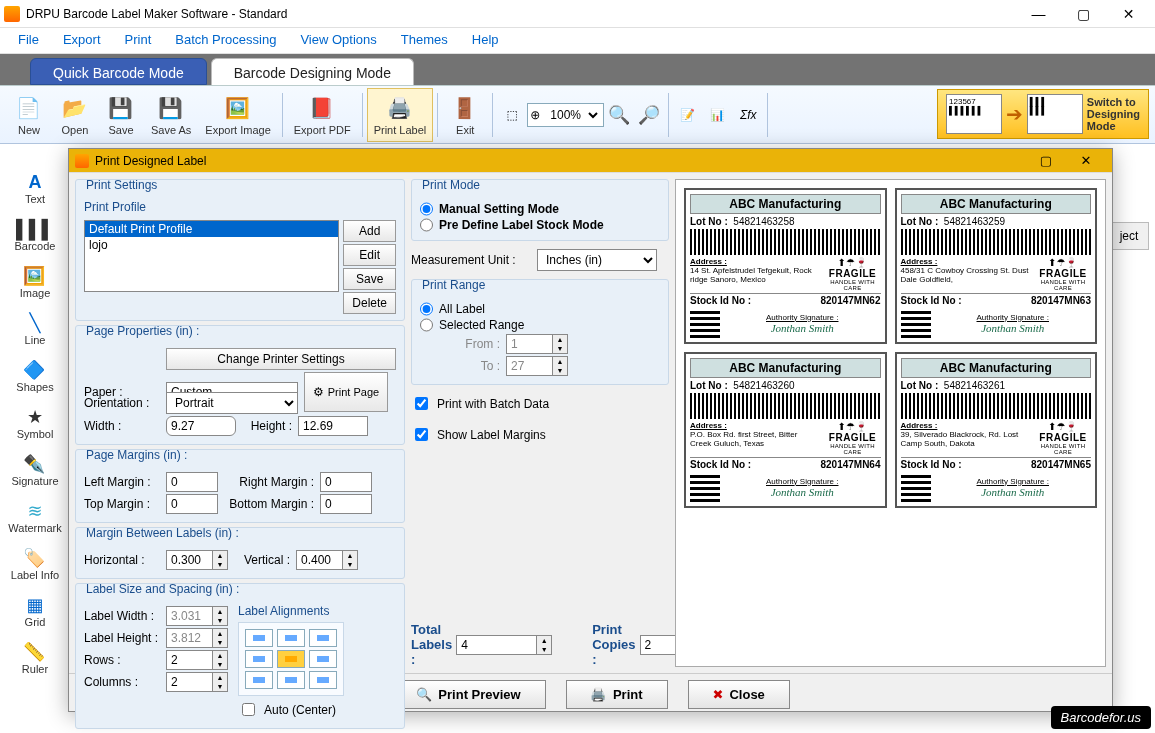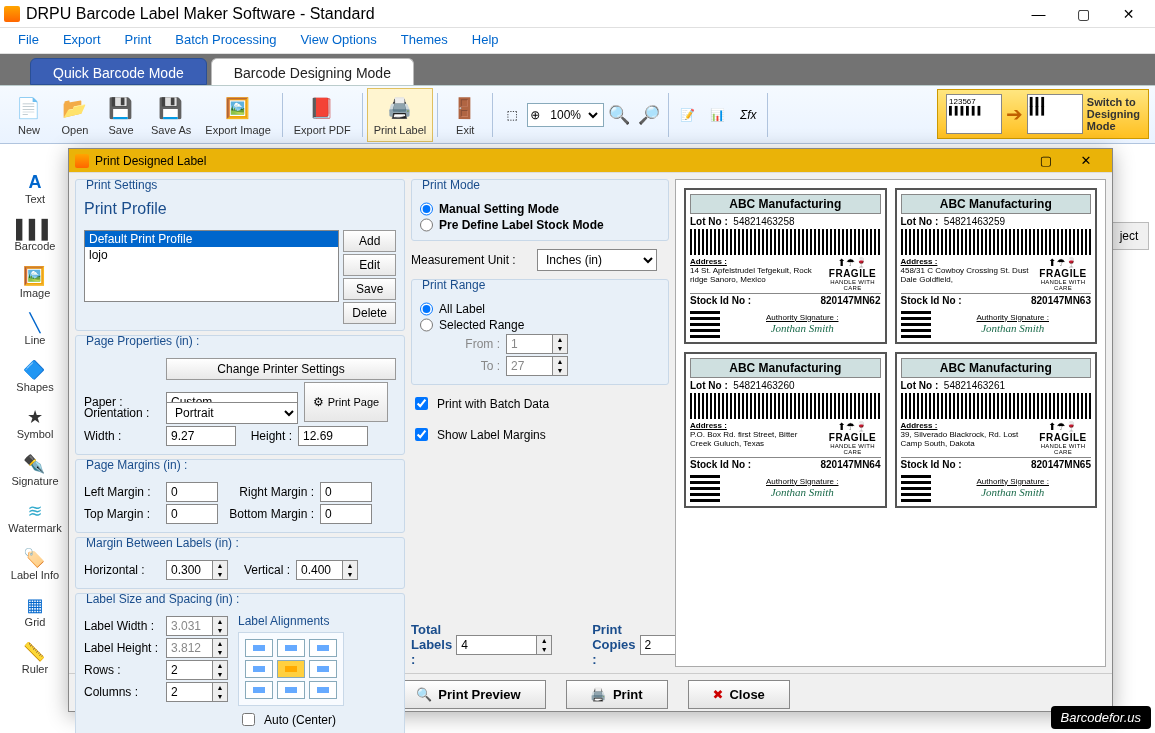--- a/index.html
+++ b/index.html
@@ -1,21 +1,21 @@
 <!DOCTYPE html>
 <html><head>
 <meta charset="utf-8">
 <style>
 * { box-sizing: border-box; font-family: "Segoe UI", Tahoma, sans-serif; }
 body { margin:0; width:1155px; height:733px; background:#fff; overflow:hidden; font-size:12px; }
 
 
 .titlebar { display:flex; align-items:center; height:28px; background:#fff; border-bottom:1px solid #e0e0e0; padding:0 4px; }
 .titlebar .icon { width:16px; height:16px; margin-right:6px; background:linear-gradient(#ffa500,#ff6600); border-radius:2px; }
-.titlebar-title { flex:1; font-size:16px; }
+.titlebar-title { flex:1; font-size:12px; }
 .winbtns { display:flex; }
 .winbtn { width:45px; height:28px; display:flex; align-items:center; justify-content:center; font-size:14px; }
 
 
 .menubar { display:flex; height:26px; background:#fff; border-bottom:1px solid #e0e0e0; padding:0 6px; }
 .menubar-item { padding:4px 12px; color:#0066cc; font-size:13px; }
 
 
 .modetabs { display:flex; height:32px; background:#737373; padding:4px 30px 0; border-bottom:1px solid #bcc; }
 .modetab { padding:6px 22px; border-radius:6px 6px 0 0; font-size:14px; margin-right:4px;}
@@ -264,21 +264,21 @@
       <div class="dlgwbtn">▢</div>
       <div class="dlgwbtn">✕</div>
     </div>
   </div>
 
   <div class="dlgbody">
 
     <div class="leftcol">
       <div class="group">
         <div class="group-title">Print Settings</div>
-        <div style="font-size:16px;color:#1a4d8c;margin-bottom:12px;">Print Profile</div>
+        <div style="font-size:12px;color:#1a4d8c;margin-bottom:6px;">Print Profile</div>
         <div class="profilebox">
           <div class="profilelist">
             <div class="sel">Default Print Profile</div>
             <div>lojo</div>
           </div>
           <div class="btnstack">
             <button>Add</button>
             <button>Edit</button>
             <button>Save</button>
             <button>Delete</button>
@@ -299,21 +299,21 @@
               <span>⚙</span>
               <span style="font-size:11px;line-height:11px;"><span>Print Page</span></span>
             </button>
         </div>
         <div class="row" style="margin-top:-22px;">
             <label>Orientation :</label>
             <select style="width:132px;"><option>Portrait</option></select>
           </div>
         <div class="row">
             <label>Width :</label>
-            <input type="text" style="width: 70px;" value="9.27">
+            <input type="text" style="width: 70px; border-radius: 6px;" value="9.27">
             <label style="min-width:50px;text-align:right;">Height :</label>
             <input type="text" style="width: 70px;" value="12.69">
           </div>
       </div>
 
       <div class="group">
         <div class="group-title">Page Margins (in) :</div>
         <div class="row">
             <label>Left Margin :</label>
             <input type="text" value="0" style="">

